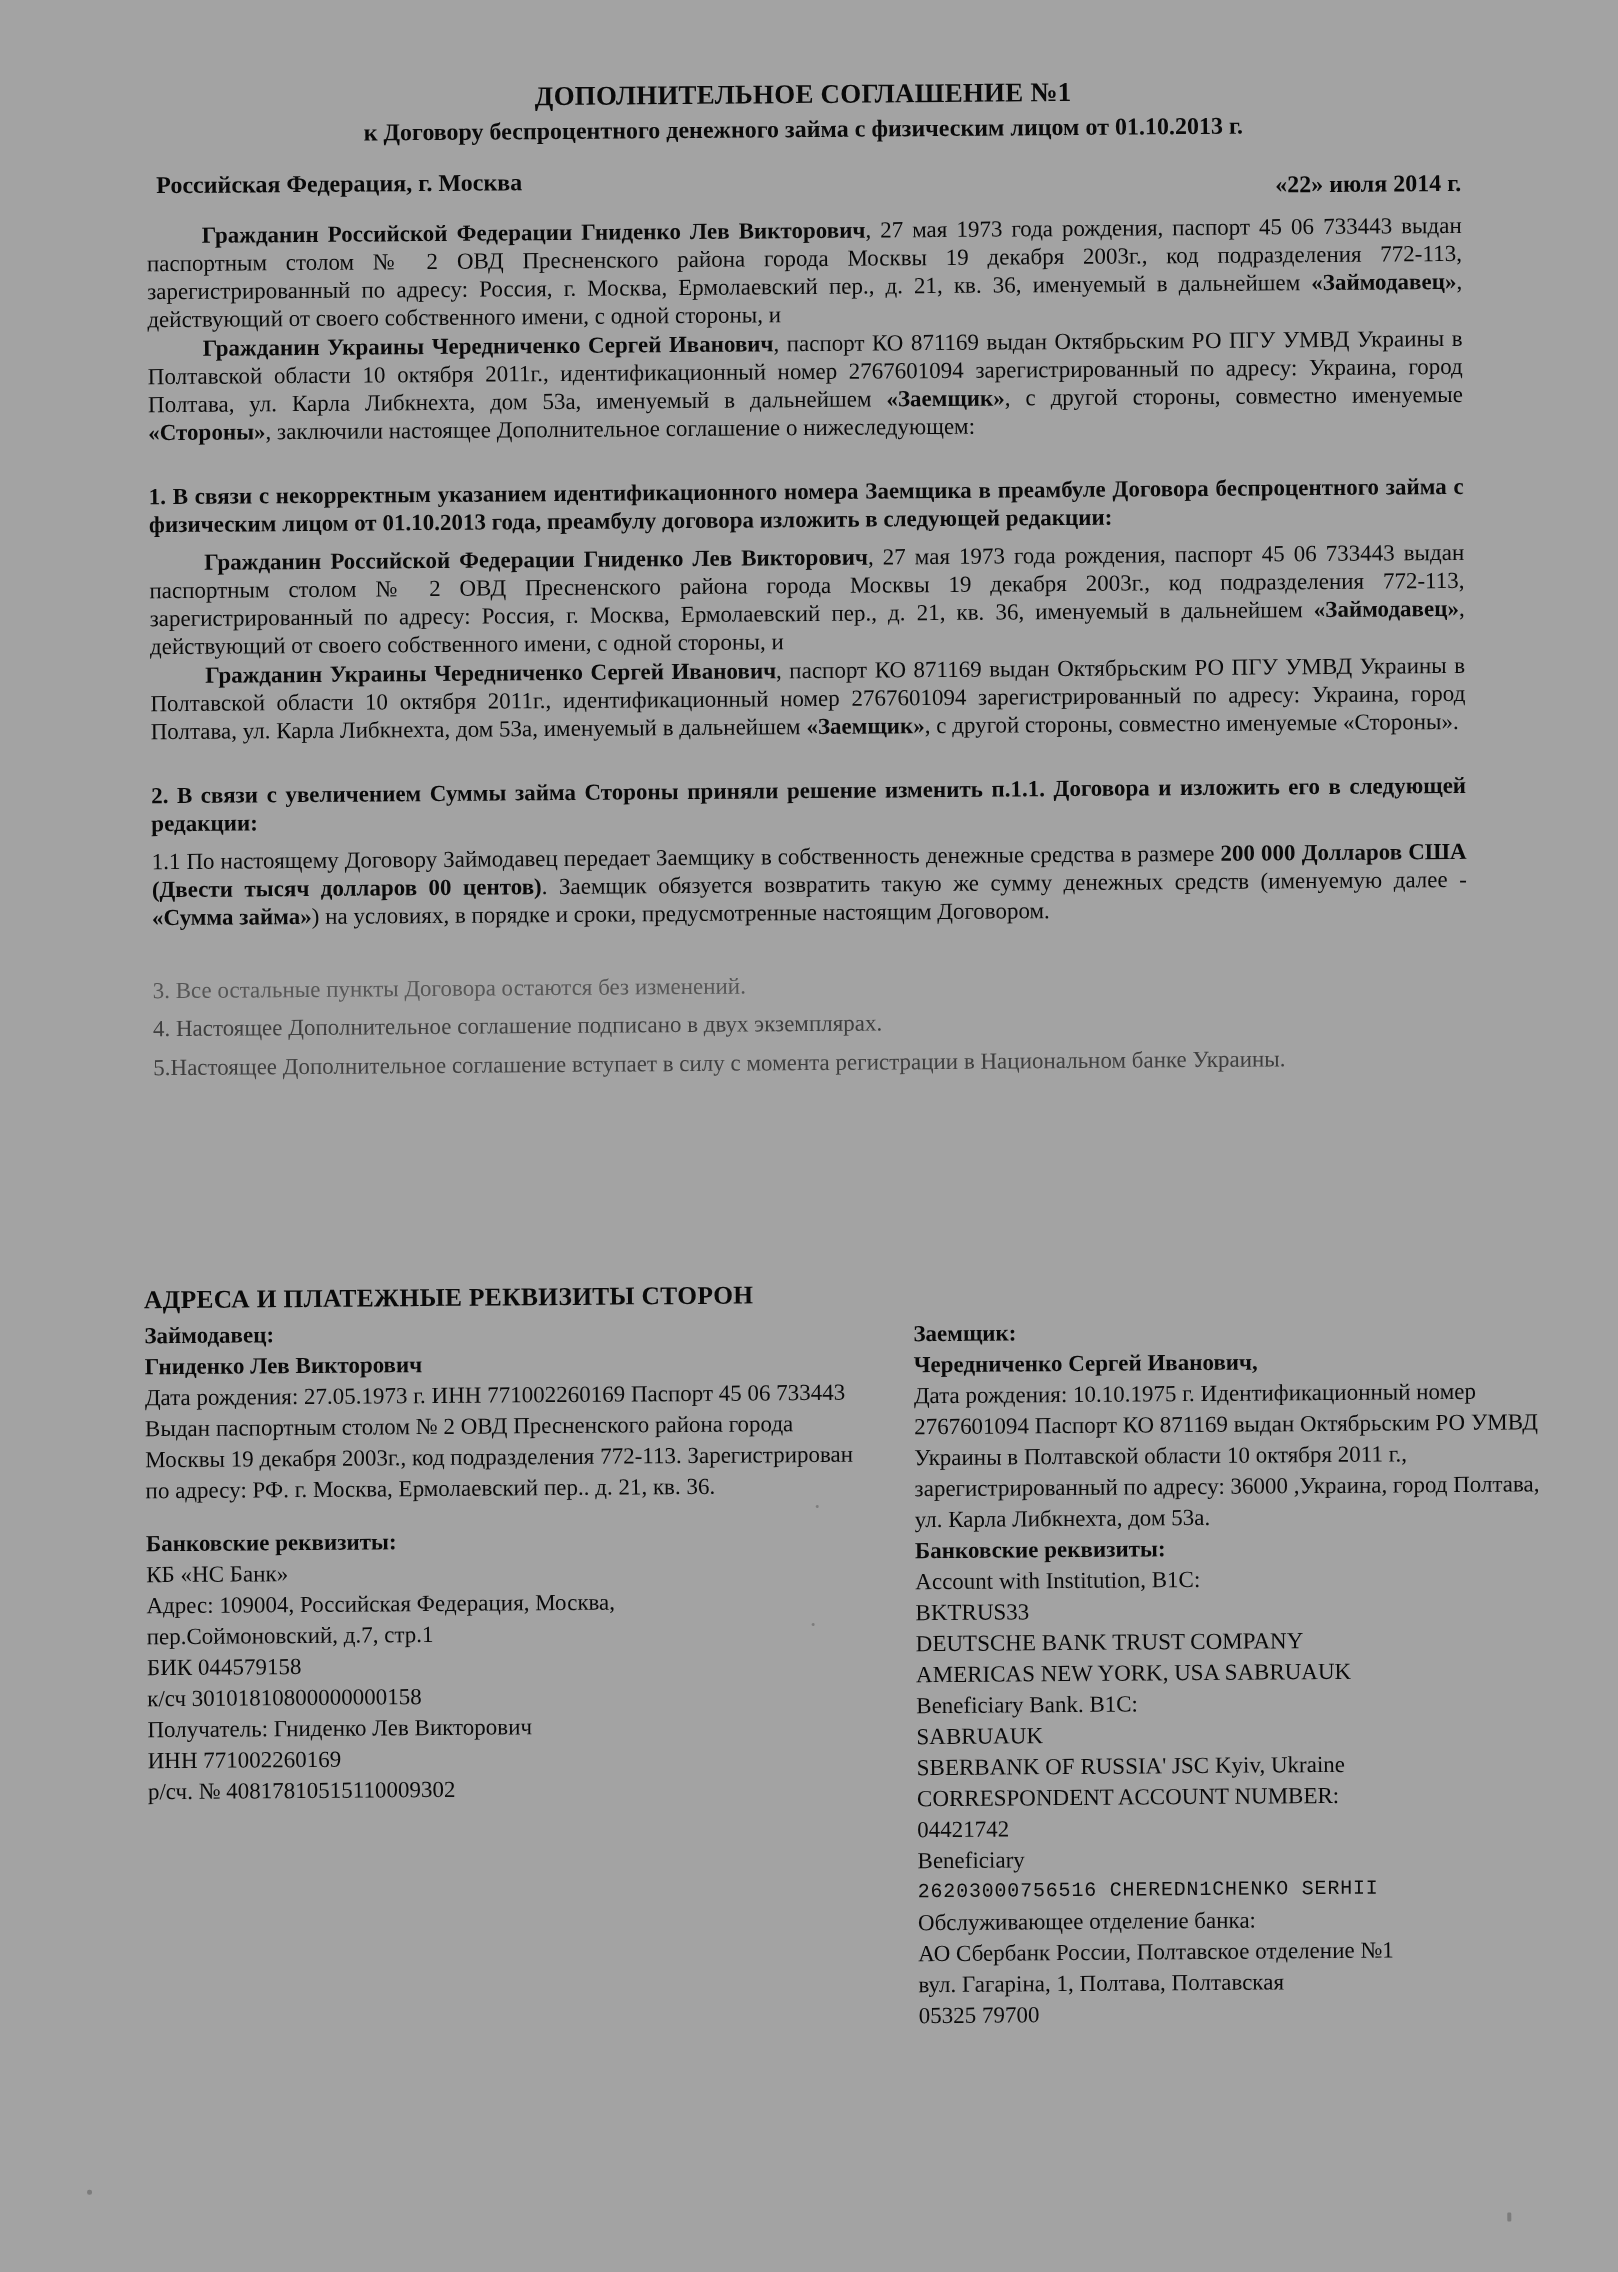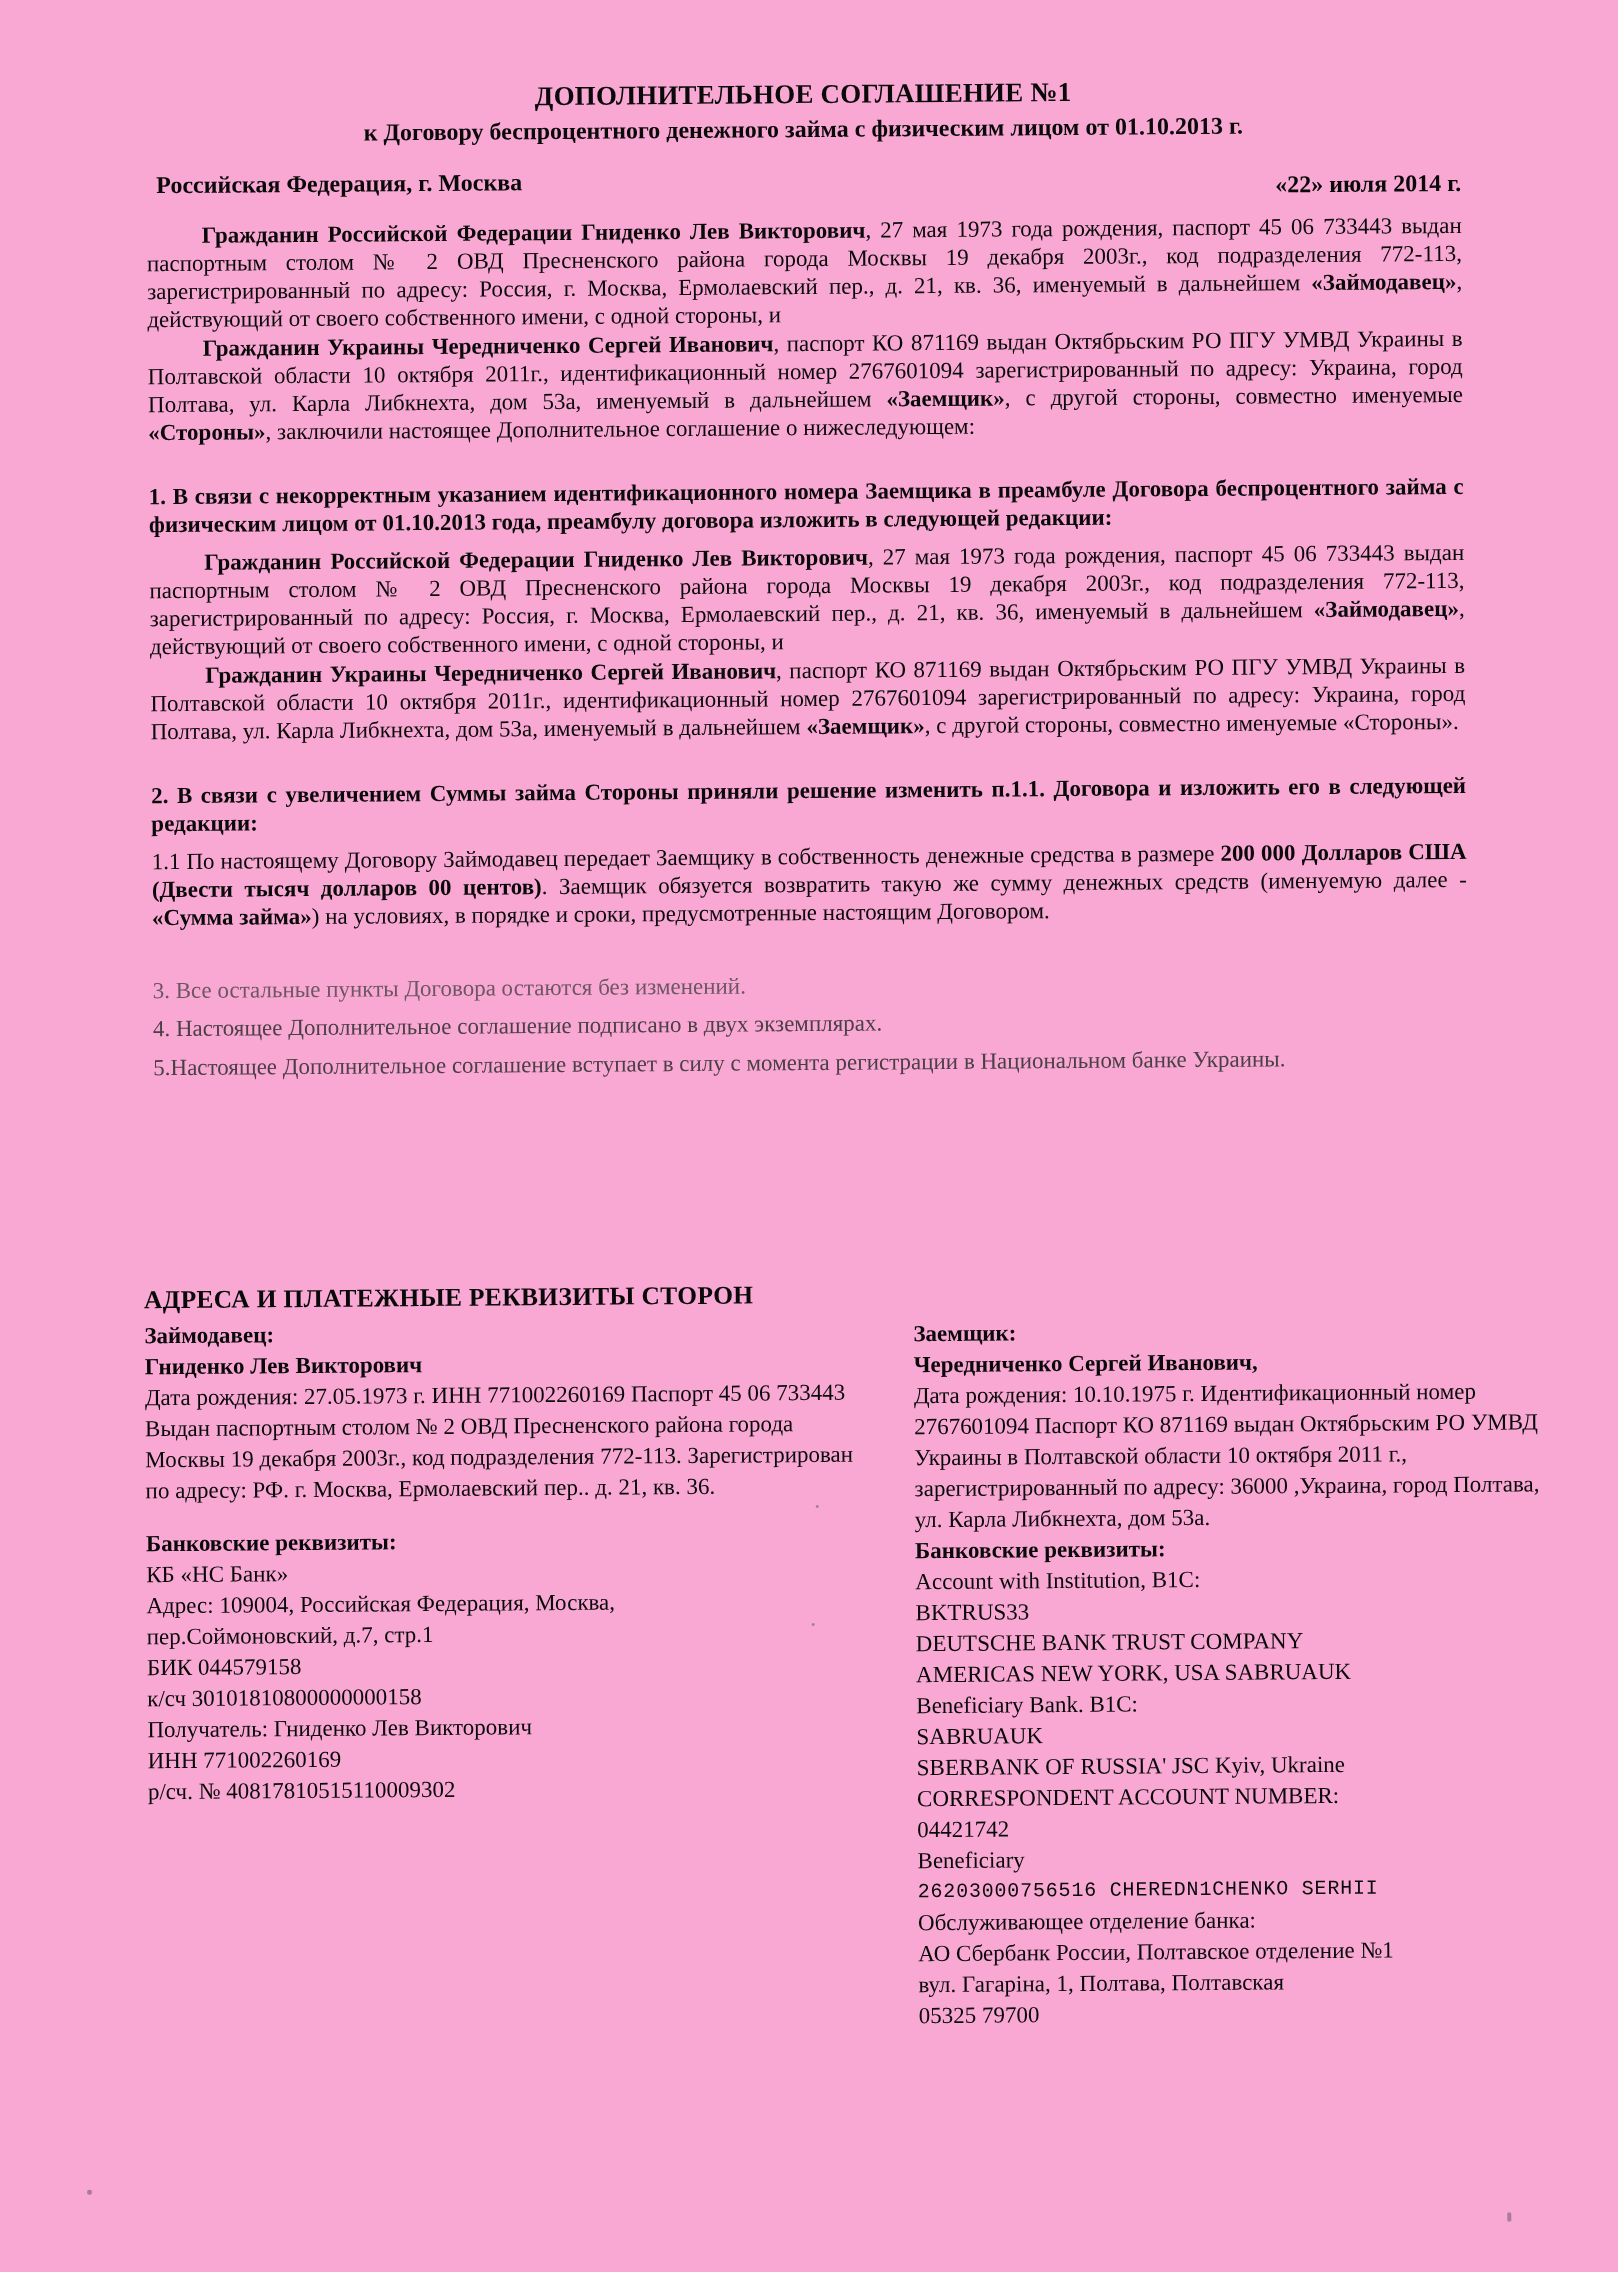--- a/index.html
+++ b/index.html
@@ -6,21 +6,21 @@
   body{
     width:1619px;height:2273px;
     font-family:"Liberation Serif","DejaVu Serif",serif;
     color:#0a0a0a;
     position:relative;
     overflow:hidden;
   }
   .page{
     position:relative;
     width:1619px;height:2273px;
-    background:#f9a8d4;
+    background:#a3a3a3;
     
     padding:0;
   }
   .scan{
     position:absolute;
     left:0;top:0;
     width:1619px;height:2273px;
     transform:rotate(-0.45deg);
     transform-origin:50% 40%;
   }

